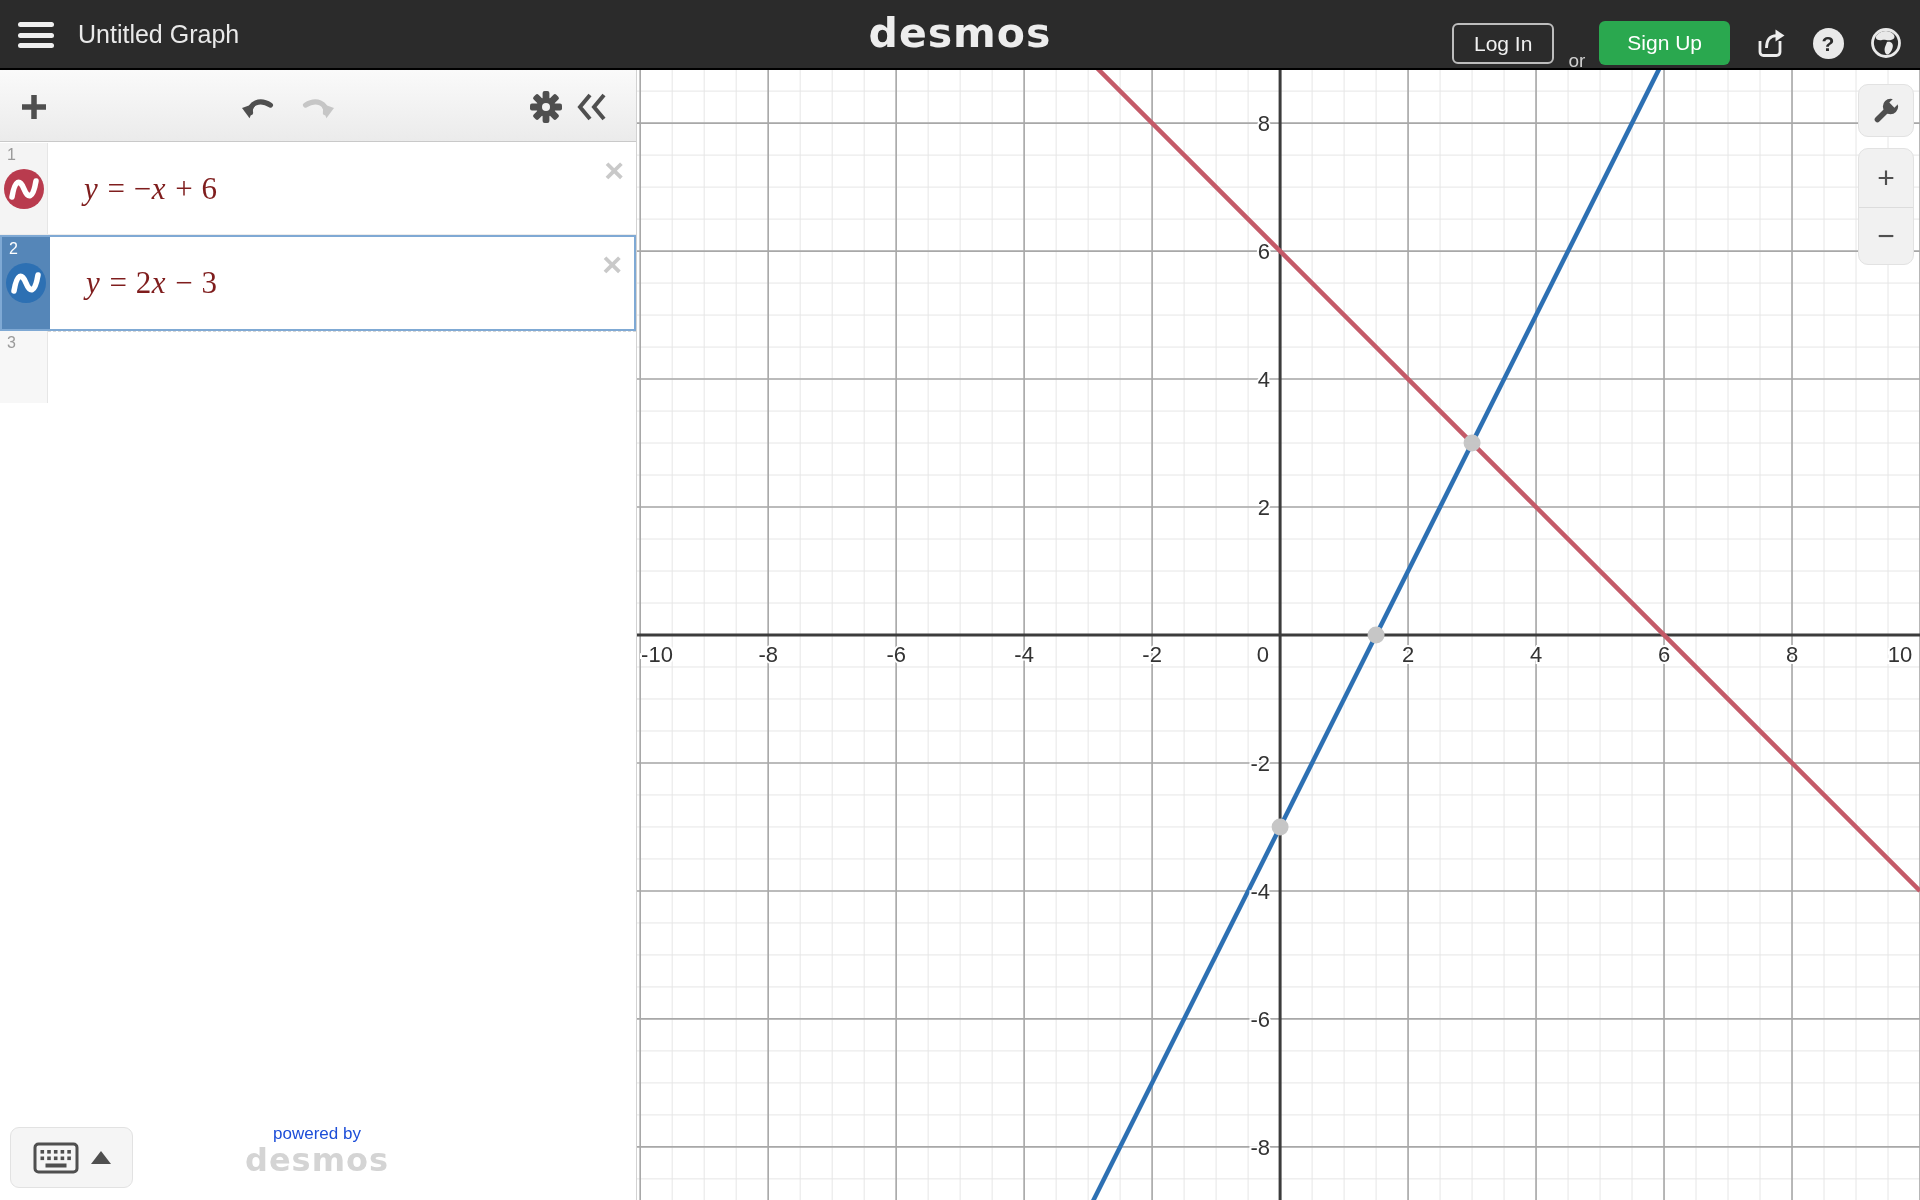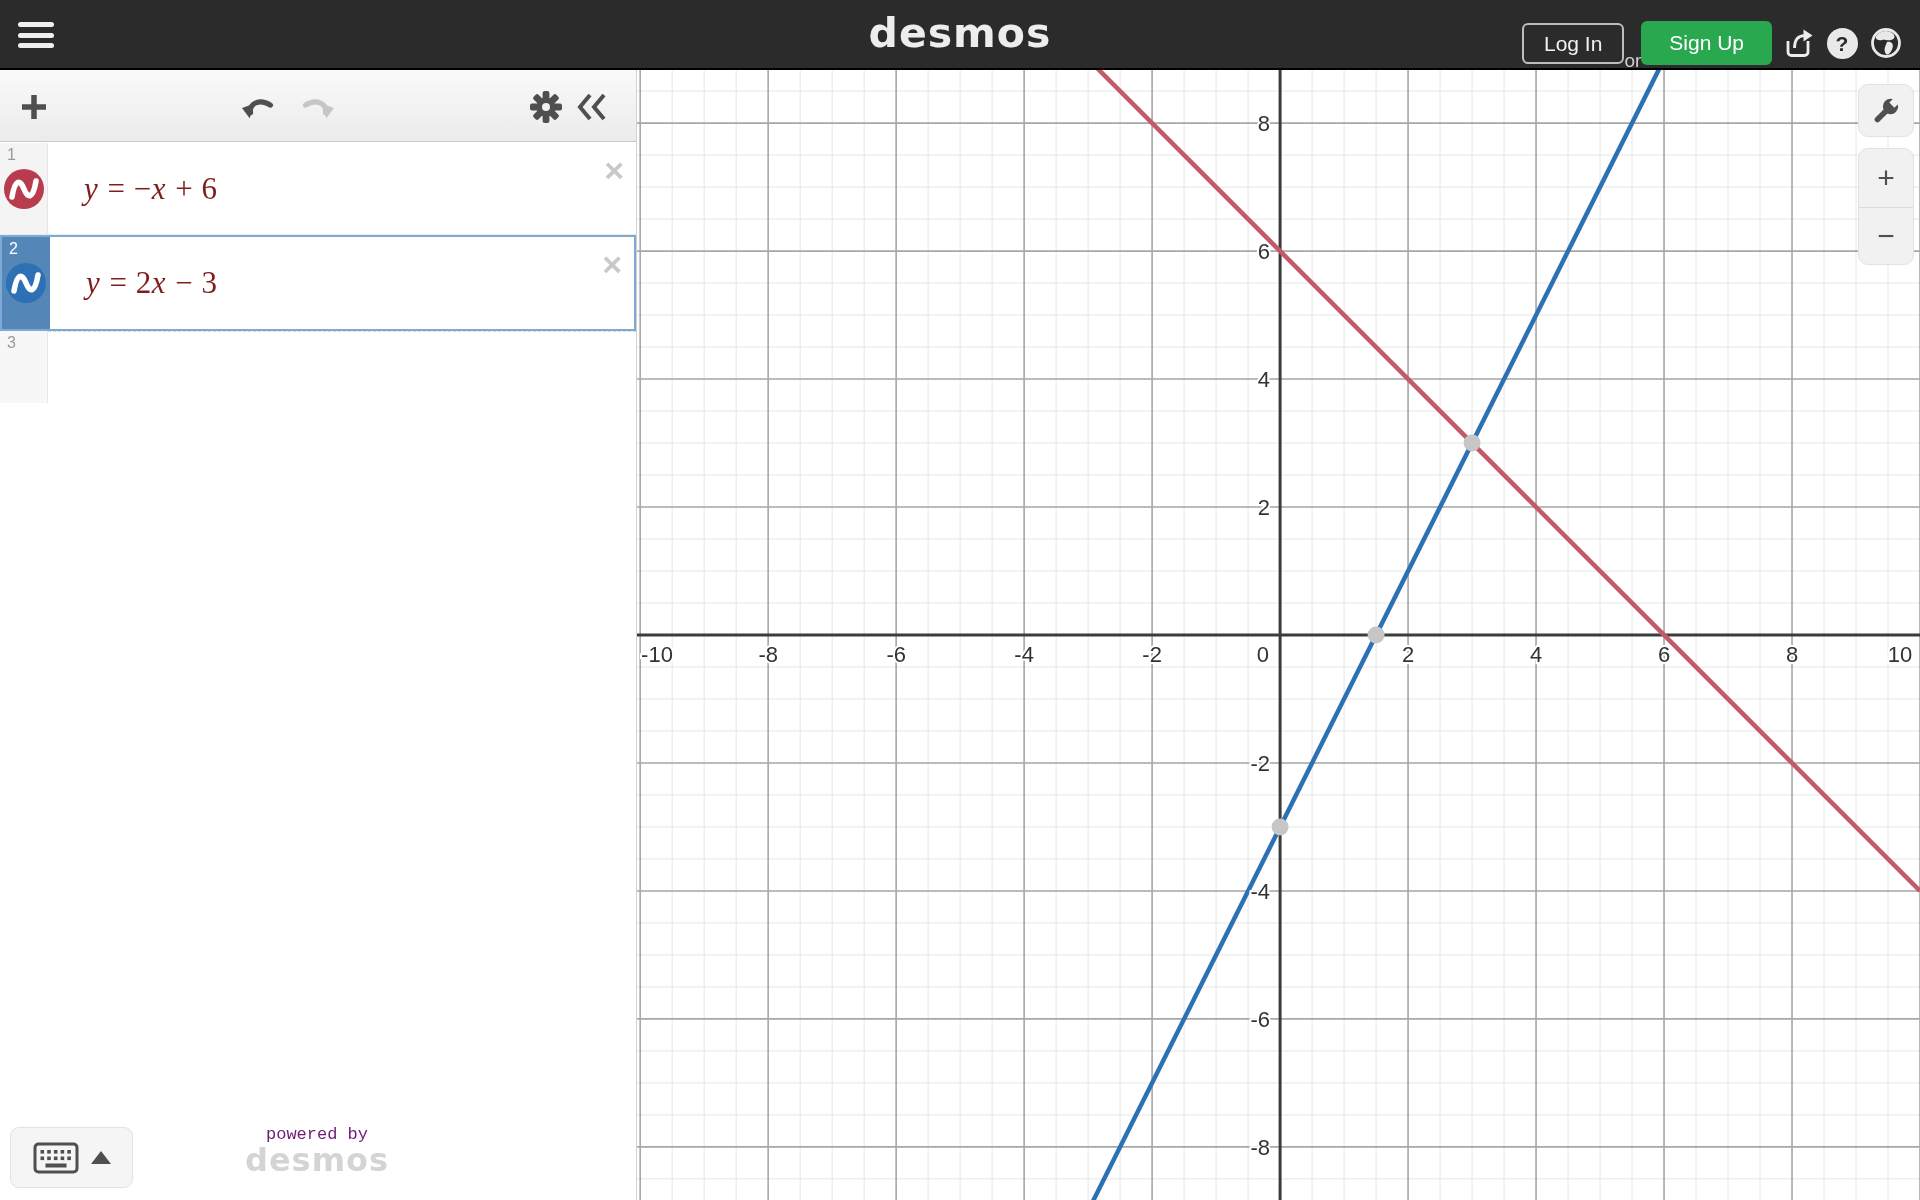--- a/index.html
+++ b/index.html
@@ -6,21 +6,21 @@
   html,body { width:1920px; height:1200px; overflow:hidden; background:#fff; }
   .app { position:relative; width:1920px; height:1200px; font-family:"Liberation Sans",sans-serif; overflow:hidden; }
 
   
   .header { position:absolute; left:0; top:0; width:1920px; height:70px; background:#2b2b2b; border-bottom:2px solid #000; z-index:30; }
   .hamburger { position:absolute; left:18px; top:21px; width:36px; height:28px; cursor:pointer; }
   .hamburger .bar { position:absolute; left:0; width:36px; height:5px; border-radius:2.5px; background:#efefef; }
   .hamburger .bar:nth-child(1){ top:1px; } .hamburger .bar:nth-child(2){ top:11.5px; } .hamburger .bar:nth-child(3){ top:22px; }
   .graph-title { position:absolute; left:78px; top:0; height:70px; line-height:68px; font-size:25px; color:#e9e9e9; }
   .logo { position:absolute; left:0; right:0; top:0; height:70px; text-align:center; line-height:66px; font-size:41px; font-weight:bold; letter-spacing:1px; color:#ededed; font-family:"DejaVu Sans","Liberation Sans",sans-serif; }
-  .hdr-right { position:absolute; right:16px; top:0; height:86px; display:flex; align-items:center; }
+  .hdr-right { position:absolute; right:16px; top:0; height:86px; display:flex; align-items:center; gap:14px; }
   .btn-login { height:41px; padding:0 20px; border:2px solid #bdbdbd; border-radius:6px; background:transparent; color:#f1f1f1; font-size:21px; line-height:37px; cursor:pointer; }
   .or-label { color:#cfcfcf; font-size:19px;margin-top:36px; }
   .btn-signup { height:44px; padding:0 28px; border:none; border-radius:6px; color:#fff; font-size:21px; line-height:44px; cursor:pointer; }
   .hdr-icon { width:36px; height:36px; display:flex; align-items:center; justify-content:center; cursor:pointer; margin-left:8px; }
   .help-circle { width:31px; height:31px; border-radius:50%; background:#e9e9e9; color:#2b2b2b; font-size:21px; font-weight:bold; text-align:center; line-height:31px; }
 
   
   .panel { position:absolute; left:0; top:70px; width:637px; height:1130px; background:#fff; border-right:1px solid #d2d2d2; z-index:20; }
   .toolbar { position:absolute; left:0; top:0; width:100%; height:72px; background:linear-gradient(#fafafa,#ebebeb); border-bottom:1px solid #c9c9c9; }
   .tb-icon { position:absolute; top:19px; width:36px; height:36px; display:flex; align-items:center; justify-content:center; cursor:pointer; }
@@ -39,21 +39,21 @@
   .curve-badge { position:absolute; left:4px; top:50%; margin-top:-20px; width:40px; height:40px; }
   .expr-area { flex:1; position:relative; display:flex; align-items:center; padding-left:36px; background:#fff; }
   .row-3 .expr-area { border-top:1px dashed #d8d8d8; background:#fff; }
   .math { font-family:"Liberation Serif",serif; font-size:31px; color:#7f1d1d; letter-spacing:0.5px; }
   .math .mvar { font-style:italic; padding-right:1px; }
   .row-close { position:absolute; right:12px; top:10px; font-size:34px; font-weight:bold; color:#c9c9c9; cursor:pointer; line-height:1; font-family:"Liberation Sans",sans-serif; }
 
   .kbd-btn { position:absolute; left:10px; bottom:12px; width:123px; height:61px; background:#f5f5f5; border:1px solid #e2e2e2; border-radius:9px; display:flex; align-items:center; justify-content:center; gap:12px; cursor:pointer; }
   .kbd-tri { width:0; height:0; border-left:10px solid transparent; border-right:10px solid transparent; border-bottom:13px solid #4f4f4f; }
   .watermark { position:absolute; left:237px; bottom:24px; width:160px; text-align:center; pointer-events:none; }
-  .wm1 { font-size:17px; color:#701a75;font-family:Liberation Mono, monospace; }
+  .wm1 { font-size:17px; color:#1d4ed8; }
   .wm2 { font-size:32px; font-weight:bold; color:#d4d4d4; letter-spacing:1px; line-height:1.0; font-family:"DejaVu Sans","Liberation Sans",sans-serif; }
 
   
   .graphpaper { position:absolute; left:637px; top:70px; width:1283px; height:1130px; background:#fff; z-index:5; }
   .gctl { position:absolute; background:#f1f1f1; border:1px solid #e2e2e2; border-radius:10px; z-index:25; }
   .wrench-btn { left:1858px; top:84px; width:56px; height:53px; display:flex; align-items:center; justify-content:center; cursor:pointer; }
   .zoom-pill { left:1858px; top:148px; width:56px; height:117px; }
   .zoom-half { width:100%; height:50%; display:flex; align-items:center; justify-content:center; font-size:30px; color:#4f4f4f; cursor:pointer; }
   .zoom-half.out { border-top:1px solid #dcdcdc; }
 </style>
@@ -61,20 +61,21 @@
 <body>
 
 <div class="app">
 
   <div class="header">
     <div class="hamburger">
       <div class="bar"></div>
         <div class="bar"></div>
         <div class="bar"></div>
     </div>
+    <div class="graph-title">Untitled Graph</div>
     <div class="logo">desmos</div>
     <div class="hdr-right">
       <button class="btn-login">Log In</button>
       <span class="or-label">or</span>
       <button class="btn-signup" id="signup-btn" style="background: rgb(42, 168, 79);">Sign Up</button>
       <span class="hdr-icon">
         <svg width="34" height="34" viewBox="0 0 34 34" fill="none">
           <path d="M7 15 V26 a3.5 3.5 0 0 0 3.5 3.5 h13 a3.5 3.5 0 0 0 3.5 -3.5 V15" stroke="#ededed" stroke-width="2.8"></path>
           <path d="M13.5 22 C13.5 13 18 9.7 23.5 9.6" stroke="#ededed" stroke-width="2.8"></path>
           <polygon points="22.5,3.5 31.5,9.5 22.5,15.5" fill="#ededed"></polygon>

